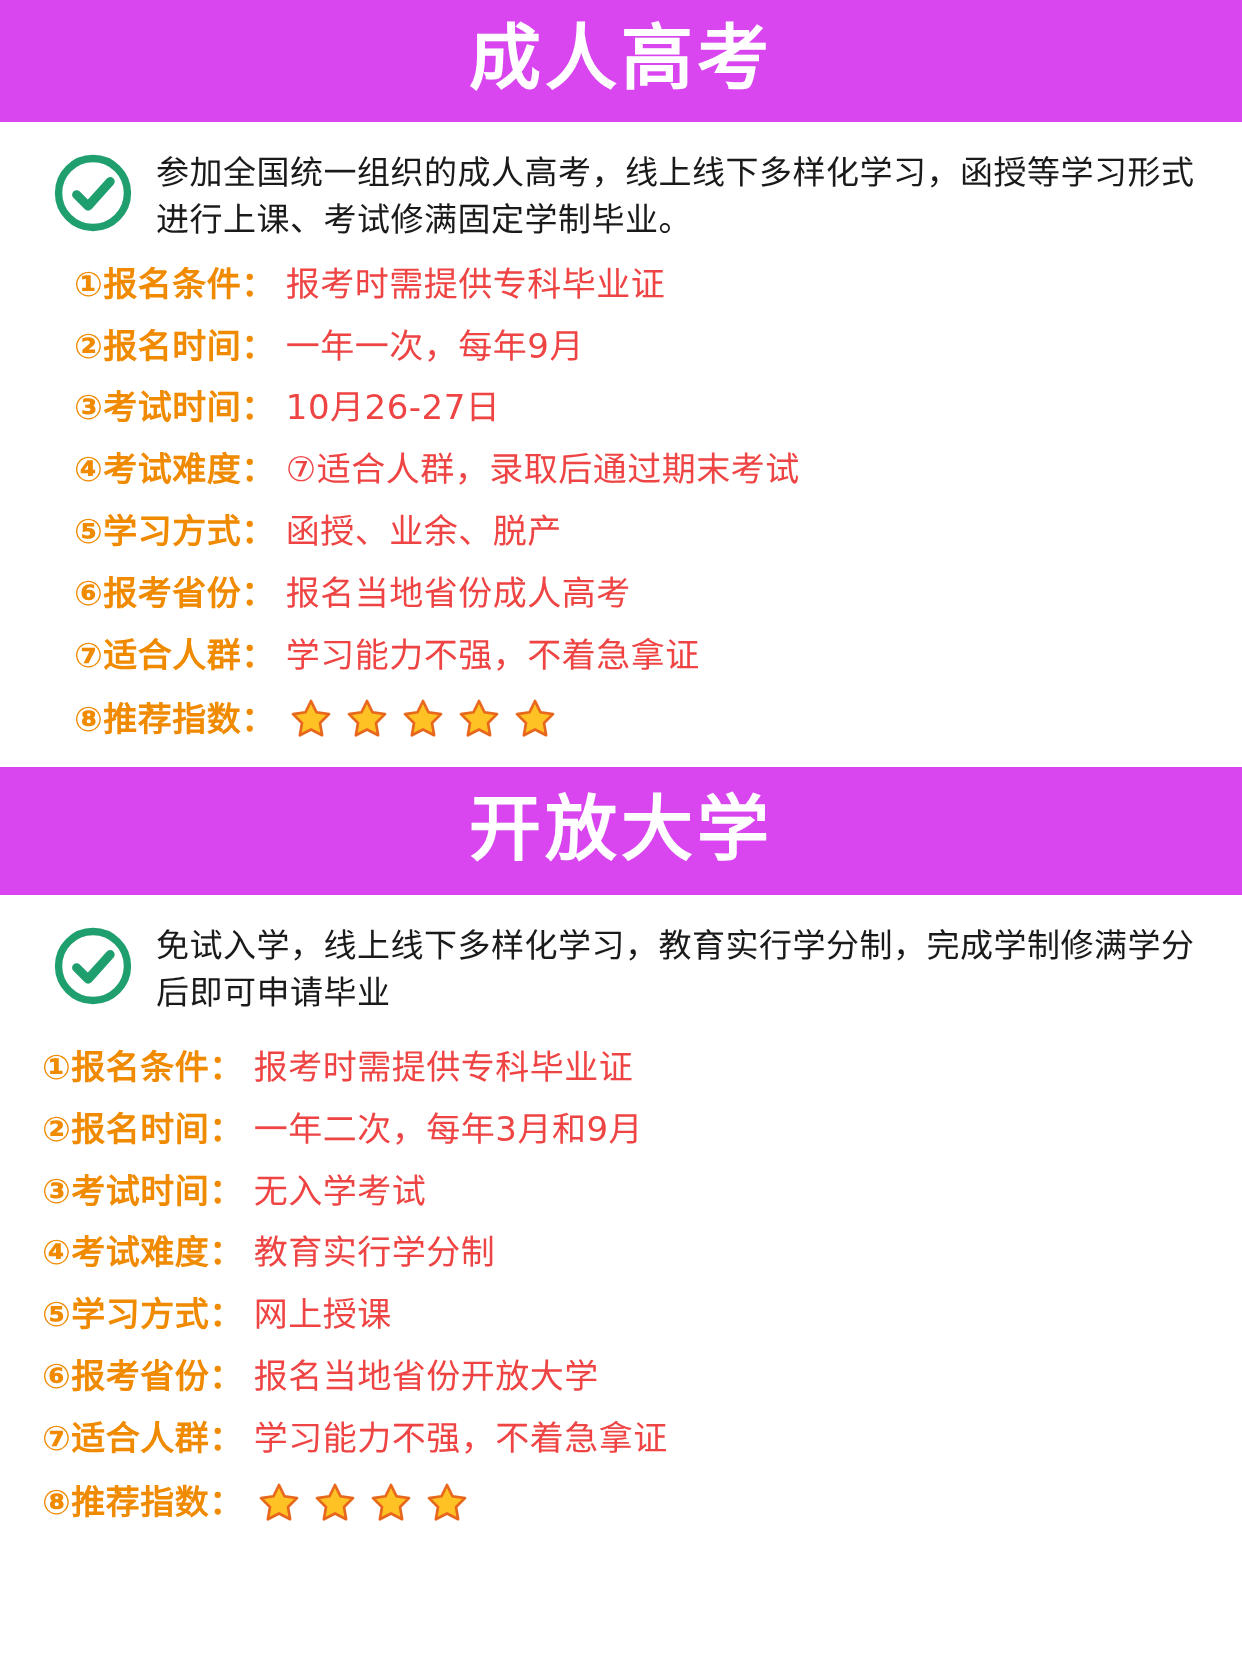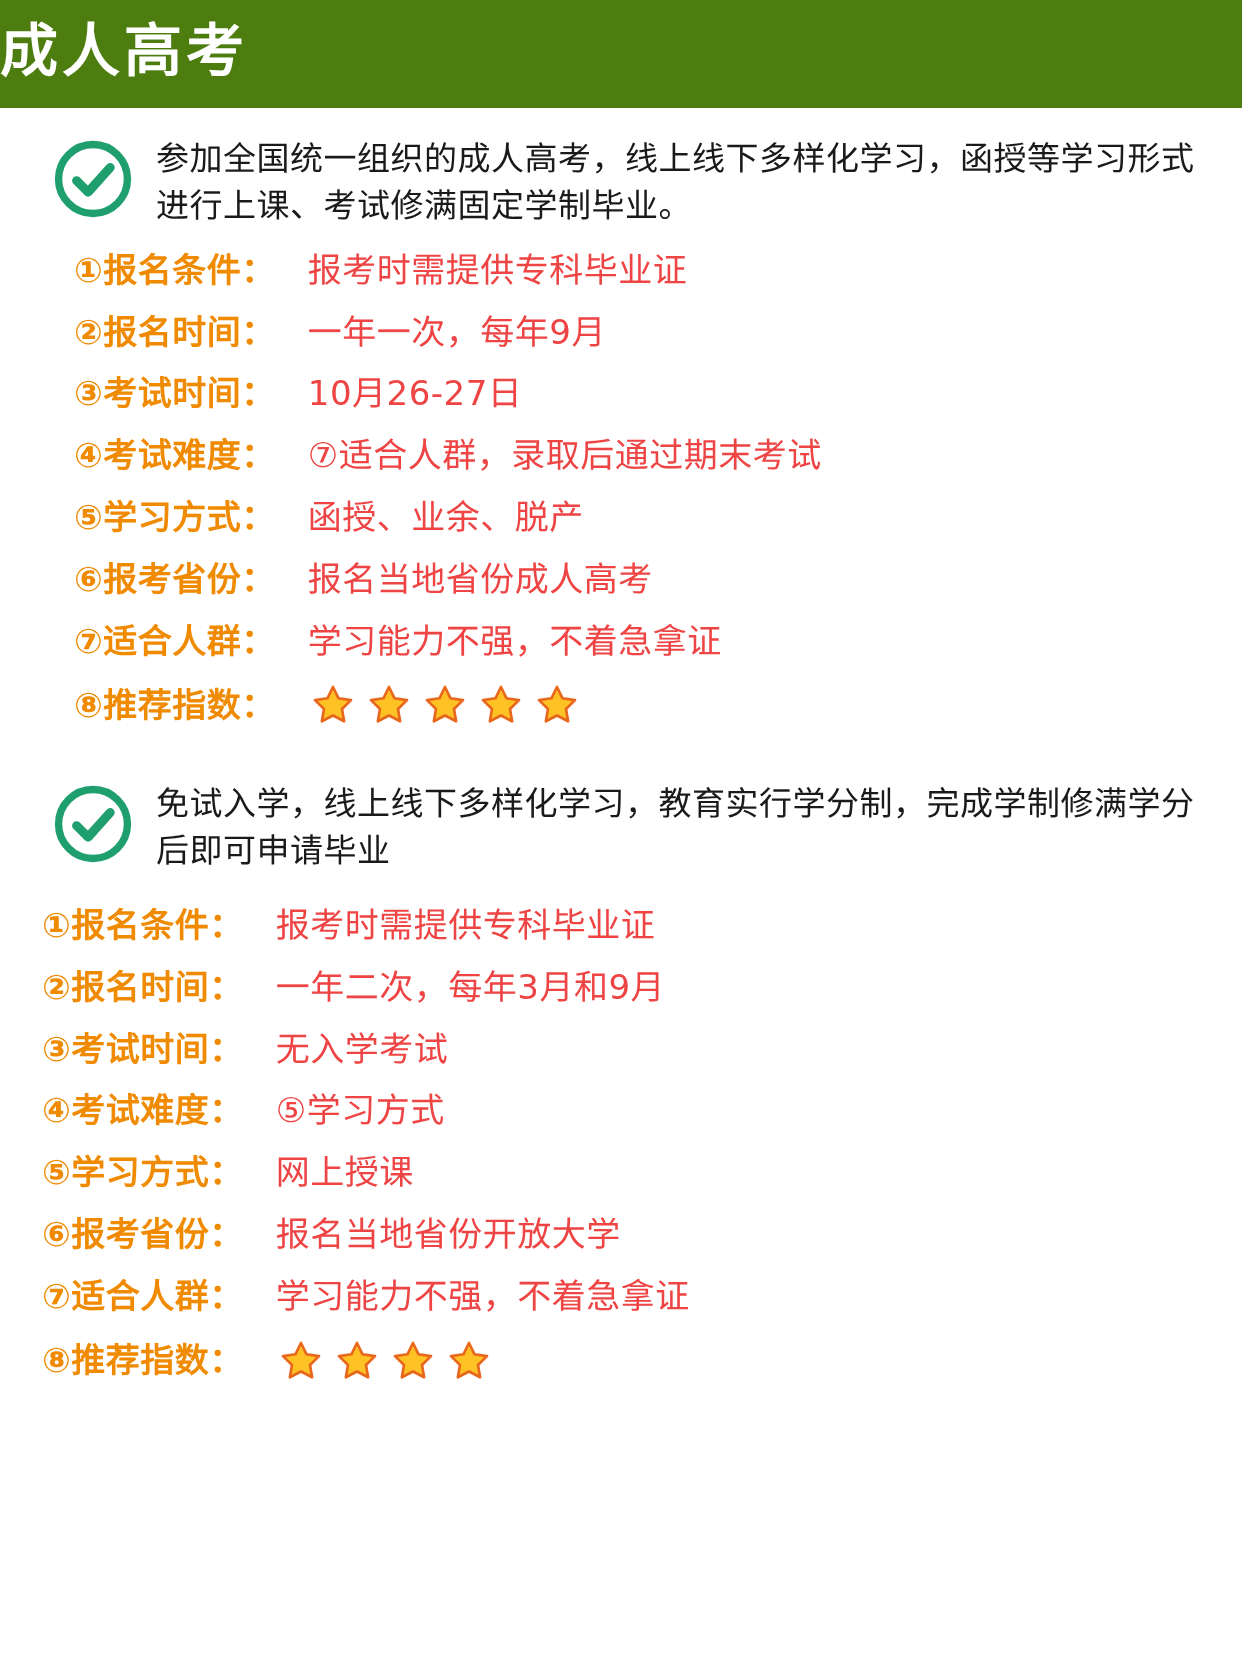--- a/index.html
+++ b/index.html
@@ -16,23 +16,24 @@
   .page {
     width: 1242px;
     height: 1660px;
     position: relative;
     display: flex;
     flex-direction: column;
   }
 
   
   .banner {
-    background: #4d7c0f;
+    background: #d946ef;
     color: #ffffff;
-    font-size: 58px;
+    text-align: center;
+    font-size: 72px;
     font-weight: bold;
     letter-spacing: 4px;
     line-height: 1;
     padding: 24px 0 26px 0;
   }
   .banner-1 { padding: 22px 0 28px 0; }
   .banner-2 { padding: 26px 0 30px 0; }
 
   
   .intro {
@@ -59,21 +60,20 @@
   .specs {
     padding: 14px 0 0 0;
   }
   .specs-1 { padding-left: 74px; }
   .specs-2 { padding-left: 42px; }
   .spec-row {
     display: flex;
     align-items: center;
     margin-bottom: 21px;
     line-height: 1.2;
-    gap: 22px;
   }
   .spec-label {
     color: #f08a00;
     font-weight: bold;
     font-size: 34px;
     white-space: nowrap;
     letter-spacing: 0.5px;
   }
   .spec-value {
     color: #ef4444;
@@ -162,20 +162,23 @@
             </svg></span>
         <span class="star"><svg viewBox="0 0 24 24" width="46" height="46">
               <path d="M12 2.6l2.9 5.9 6.5.95-4.7 4.6 1.1 6.45L12 17.45 6.2 20.5l1.1-6.45L2.6 9.45l6.5-.95z" fill="#ffc224" stroke="#e8671c" stroke-width="1.4" stroke-linejoin="round"></path>
             </svg></span>
       </span>
     </div>
   </div>
 
   <div class="spacer-1"></div>
 
+  <div class="banner banner-2">
+    <span>开放大学</span>
+  </div>
 
   <div class="intro">
     <span class="check-icon">
       <svg viewBox="0 0 100 100" width="82" height="82" aria-hidden="true">
         <circle cx="50" cy="50" r="42" fill="none" stroke="#1f9e6e" stroke-width="9"></circle>
         <polyline points="30,52 44,66 71,36" fill="none" stroke="#1f9e6e" stroke-width="11" stroke-linecap="round" stroke-linejoin="round"></polyline>
       </svg>
     </span>
     <div class="intro-text">免试入学，线上线下多样化学习，教育实行学分制，完成学制修满学分后即可申请毕业</div>
   </div>
@@ -190,21 +193,21 @@
     <div class="spec-row">
       <span class="spec-label">②报名时间：</span>
       <span class="spec-value">一年二次，每年3月和9月</span>
     </div>
     <div class="spec-row">
       <span class="spec-label">③考试时间：</span>
       <span class="spec-value">无入学考试</span>
     </div>
     <div class="spec-row">
       <span class="spec-label">④考试难度：</span>
-      <span class="spec-value">⑤学习方式</span>
+      <span class="spec-value">教育实行学分制</span>
     </div>
     <div class="spec-row">
       <span class="spec-label">⑤学习方式：</span>
       <span class="spec-value">网上授课</span>
     </div>
     <div class="spec-row">
       <span class="spec-label">⑥报考省份：</span>
       <span class="spec-value">报名当地省份开放大学</span>
     </div>
     <div class="spec-row">

